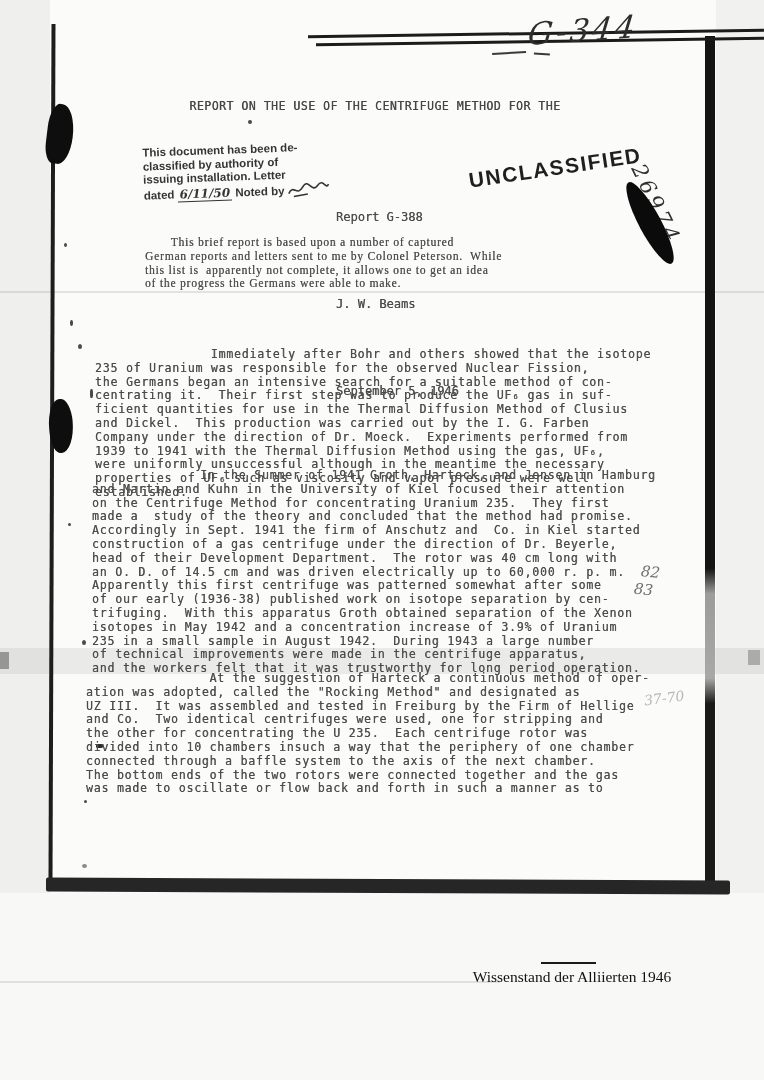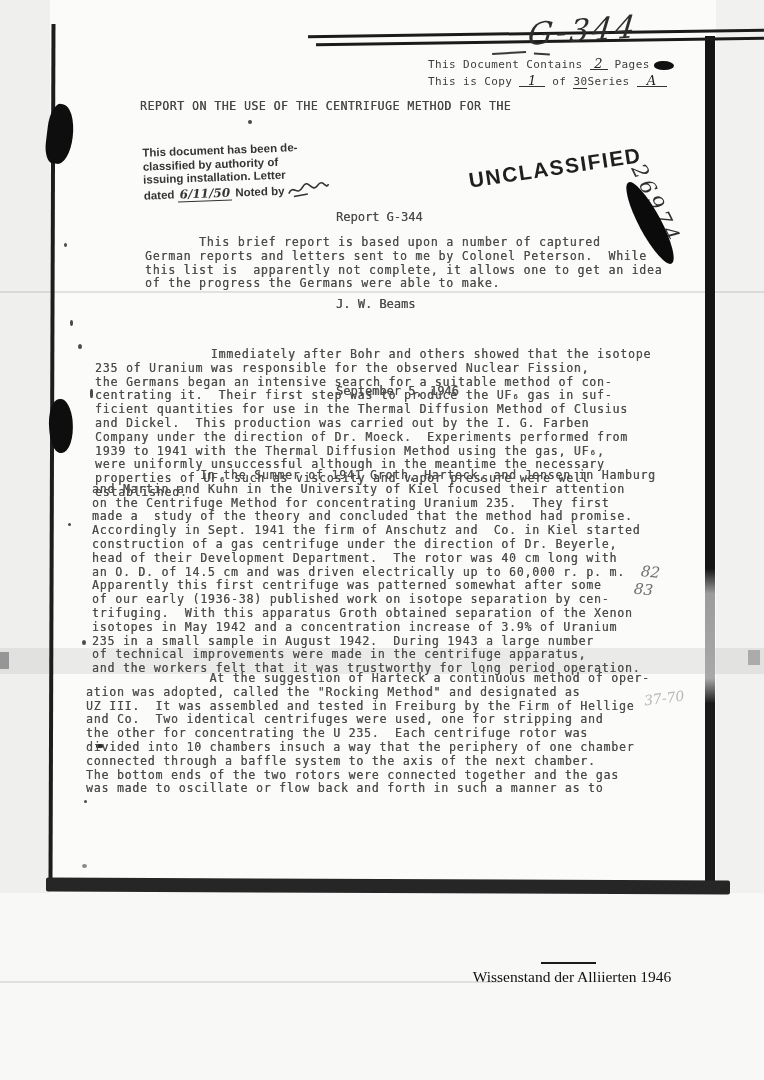--- a/index.html
+++ b/index.html
@@ -25,42 +25,42 @@
   
   .hand-script{font-family:"DejaVu Serif",serif;font-style:italic;color:#2e2e2e;}
   .g344{left:528px;top:12px;font-size:31px;letter-spacing:3px;transform:rotate(-4deg) skewX(-10deg);}
   .squiggle{border-bottom:2px solid #3a3a3a;}
 
   .contains-block{left:428px;top:56px;width:300px;font-size:11px;color:#3c3c3c;line-height:17px;white-space:nowrap;letter-spacing:.4px;}
   .hand-val{font-family:"DejaVu Serif",serif;font-style:italic;font-size:13px;color:#222;
     display:inline-block;min-width:18px;text-align:center;border-bottom:1.5px solid #333;line-height:11px;}
   .redact{display:inline-block;width:20px;height:9px;background:#101010;border-radius:45% 55% 50% 50%;vertical-align:middle;margin-left:4px;}
 
-  .doc-title{left:140px;top:99px;width:470px;text-align:left;font-size:11.5px;letter-spacing:.5px;
+  .doc-title{left:140px;top:99px;width:470px;text-align:center;font-size:11.5px;letter-spacing:.5px;
     line-height:15px;color:#454545;text-shadow:.3px 0 0 #6a6a6a;}
 
   .declass-stamp{left:143px;top:143px;width:210px;font-family:"Liberation Sans",sans-serif;font-size:11.5px;
     line-height:13.5px;color:#353535;transform:rotate(-2deg);font-weight:bold;}
   .declass-date{font-family:"DejaVu Serif",serif;font-style:italic;border-bottom:1.3px solid #333;padding:0 2px;font-size:12px;}
   .sig-svg{vertical-align:-4px;}
 
   .report-meta{left:336px;top:145px;font-size:12px;line-height:29px;color:#4a4a4a;text-shadow:.3px 0 0 #777;white-space:pre;}
 
   .unclassified{left:468px;top:156px;font-family:"Liberation Sans",sans-serif;font-size:21px;font-weight:600;
     letter-spacing:1.6px;color:#1f1f1f;transform:rotate(-8.5deg);}
 
   .side-number{left:648px;top:160px;font-size:21px;letter-spacing:4px;color:#303030;
     transform:rotate(64deg);transform-origin:left top;}
   .side-blob{left:604px;top:212px;width:92px;height:22px;background:#0b0b0b;border-radius:50%;
     transform:rotate(62deg);}
 
   
   .tw{font-size:11.5px;letter-spacing:.8px;line-height:13.8px;color:#4b4b4b;white-space:pre-wrap;
     text-shadow:.3px 0 0 #7c7c7c;}
-  .p1{left:145px;top:236px;width:560px;}
+  .p1{left:145px;top:236px;width:560px;font-family:Liberation Serif, serif;}
   .p2{left:95px;top:320px;width:580px;margin-top:28px;}
   .p3{left:92px;top:469px;width:590px;}
   .p4{left:86px;top:672px;width:590px;}
 
   .margin-8283{left:640px;top:563px;font-size:15px;color:#6f6f6f;line-height:18px;transform:rotate(6deg);}
   .margin-3770{left:644px;top:690px;font-size:14px;color:#b7b7b7;transform:rotate(-7deg);}
 
   
   .caption{left:452px;top:968px;width:240px;text-align:center;font-family:"Liberation Serif",serif;
     font-size:15.5px;line-height:18.5px;color:#101010;}
@@ -97,55 +97,41 @@
   <div class="abs speck" style="left:82px;top:640px;width:4px;height:5px;"></div>
   <div class="abs speck" style="left:96px;top:744px;width:7px;height:4px;border-radius:30%;background:#2c2c2c;"></div>
   <div class="abs speck" style="left:84px;top:800px;width:3px;height:3px;"></div>
   <div class="abs speck" style="left:82px;top:864px;width:5px;height:4px;background:#8a8a8a;"></div>
   <div class="abs speck" style="left:248px;top:120px;width:4px;height:4px;"></div>
 
   <div class="abs hand-script g344">G-344</div>
   <div class="abs squiggle" style="left:492px;top:48px;width:34px;height:4px;transform:rotate(-3deg);"></div>
   <div class="abs squiggle" style="left:534px;top:50px;width:16px;height:3px;transform:rotate(4deg);"></div>
 
-  <div class="abs contains-block">
-    <div>
-      <span>This Document  Contains</span>
-      <span class="hand-val">2</span>
-      <span>Pages</span><span class="redact"></span>
-    </div>
-    <div>
-      <span>This is Copy</span>
-      <span class="hand-val" style="min-width:26px;">1</span>
-      <span>of</span>
-      <span style="border-bottom:1.5px solid #333;">30</span><span>Series</span>
-      <span class="hand-val" style="min-width:30px;">A</span>
-    </div>
-  </div>
 
   <div class="abs doc-title">
     <div>REPORT ON THE USE OF THE CENTRIFUGE METHOD FOR THE</div>
   </div>
 
   <div class="abs declass-stamp">
     <div>This document has been de-</div>
     <div>classified by authority of</div>
     <div>issuing installation.  Letter</div>
     <div>
       <span>dated</span>
       <span class="declass-date">6/11/50</span>
       <span>Noted by</span>
       <svg class="sig-svg" width="42" height="16" viewBox="0 0 42 16">
         <path d="M1,11 C6,1 9,15 15,5 S24,12 30,4 S38,9 41,3 M6,14 L20,12" stroke="#333" stroke-width="1.6" fill="none"></path>
       </svg>
     </div>
   </div>
 
   <div class="abs report-meta">
-    <div>Report G-344</div>
+    <div>Report G-388</div>
     <div>J. W. Beams</div>
     <div>September 5, 1946</div>
   </div>
 
   <div class="abs unclassified">UNCLASSIFIED</div>
 
   <div class="abs hand-script side-number">26974</div>
   <div class="abs side-blob"></div>
 
   <div class="abs tw p1">       This brief report is based upon a number of captured

